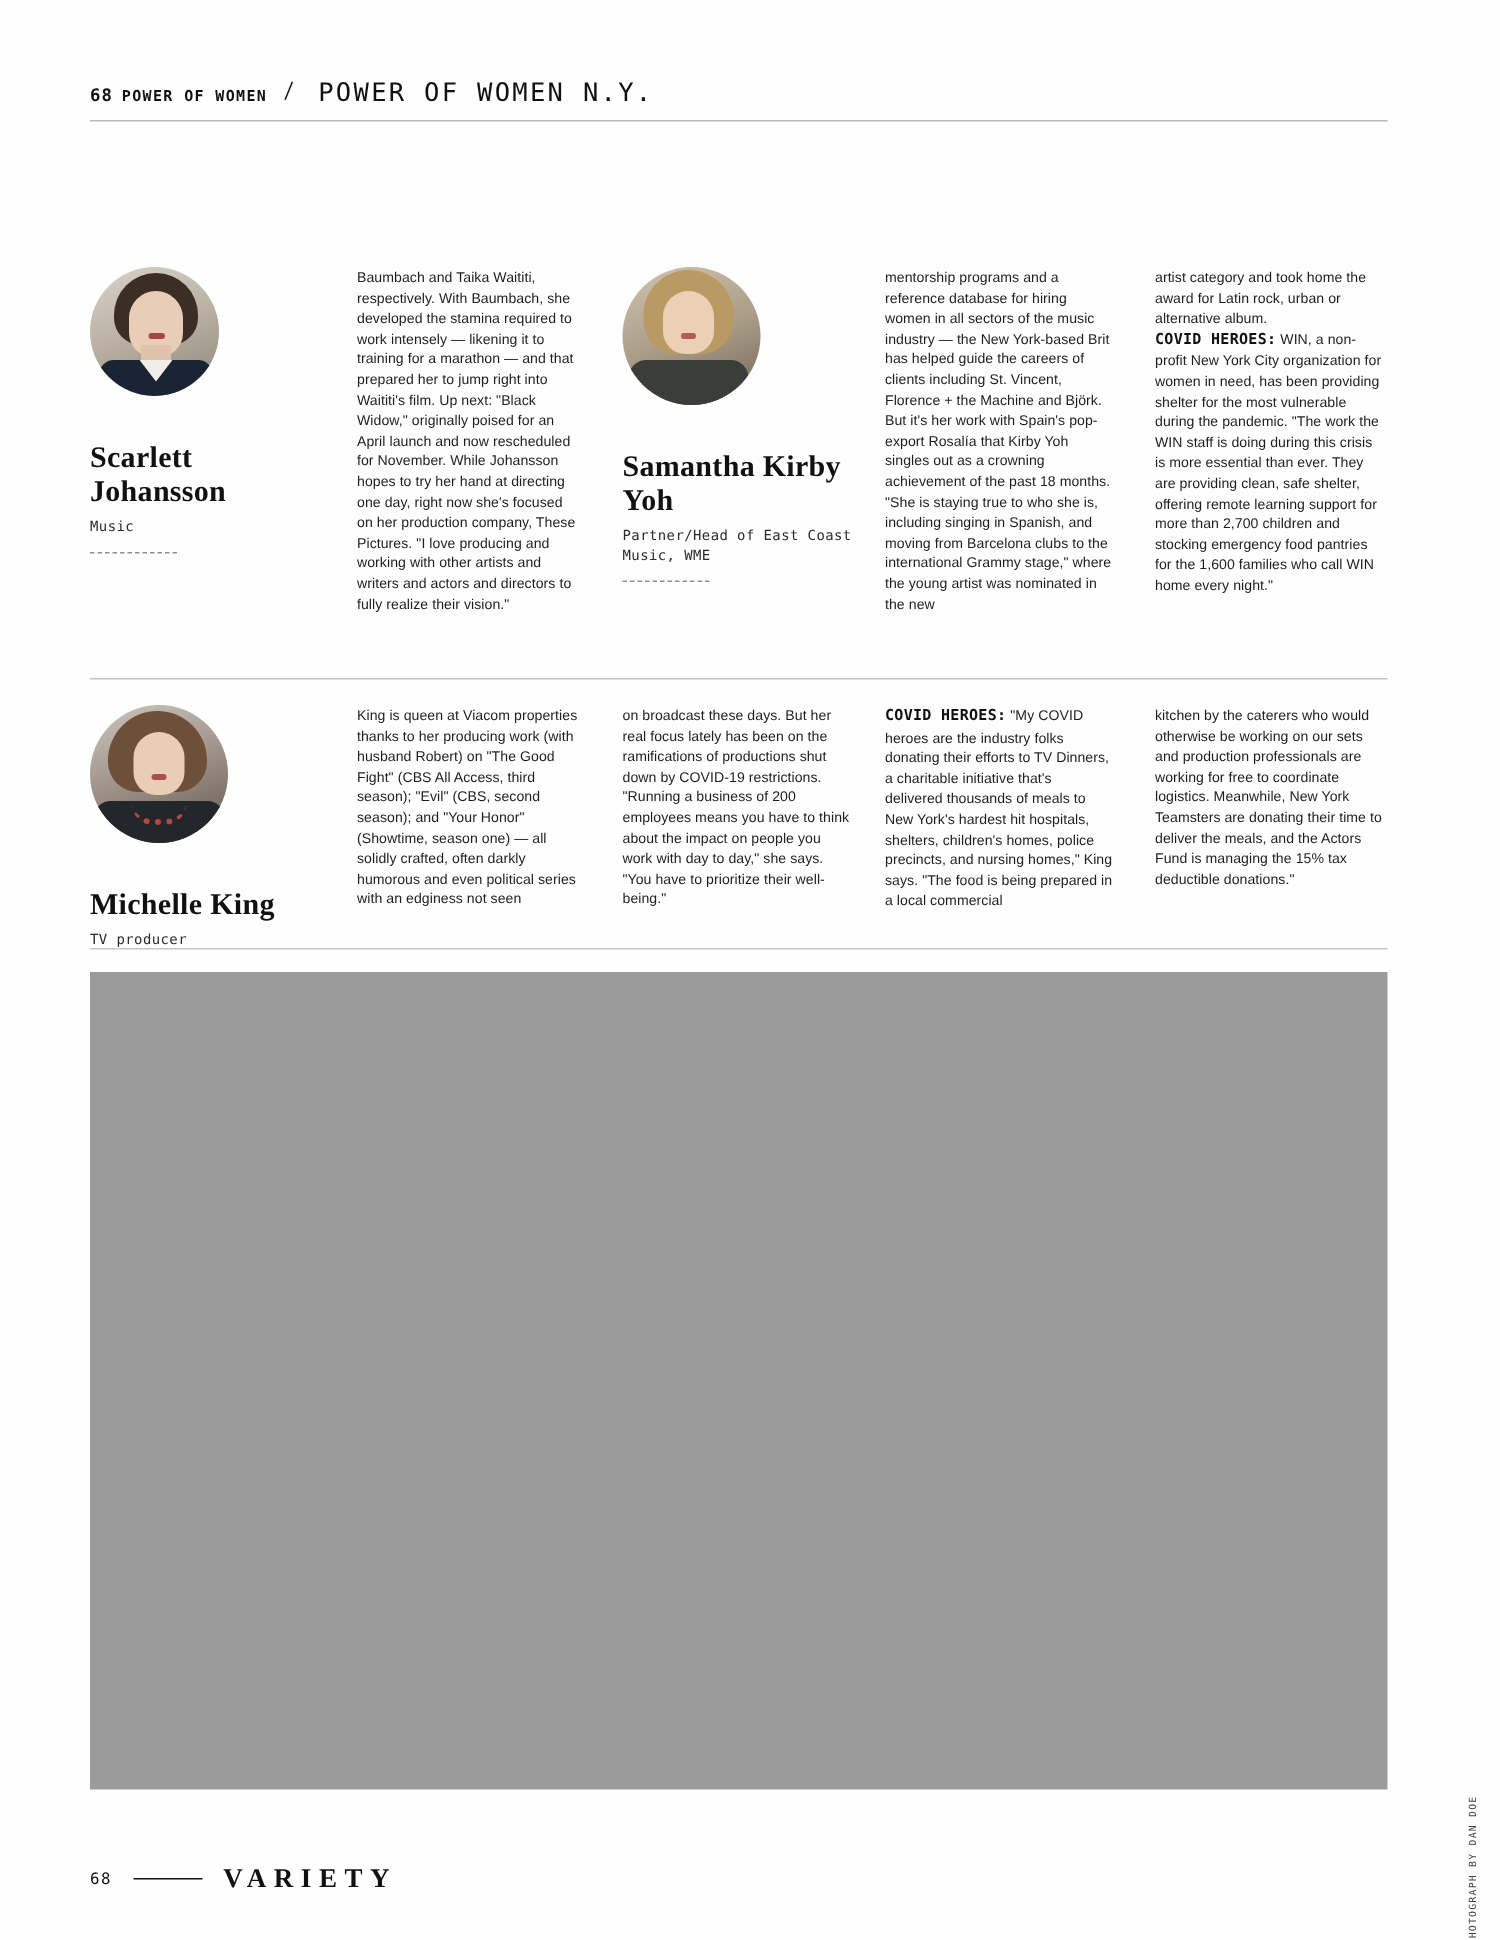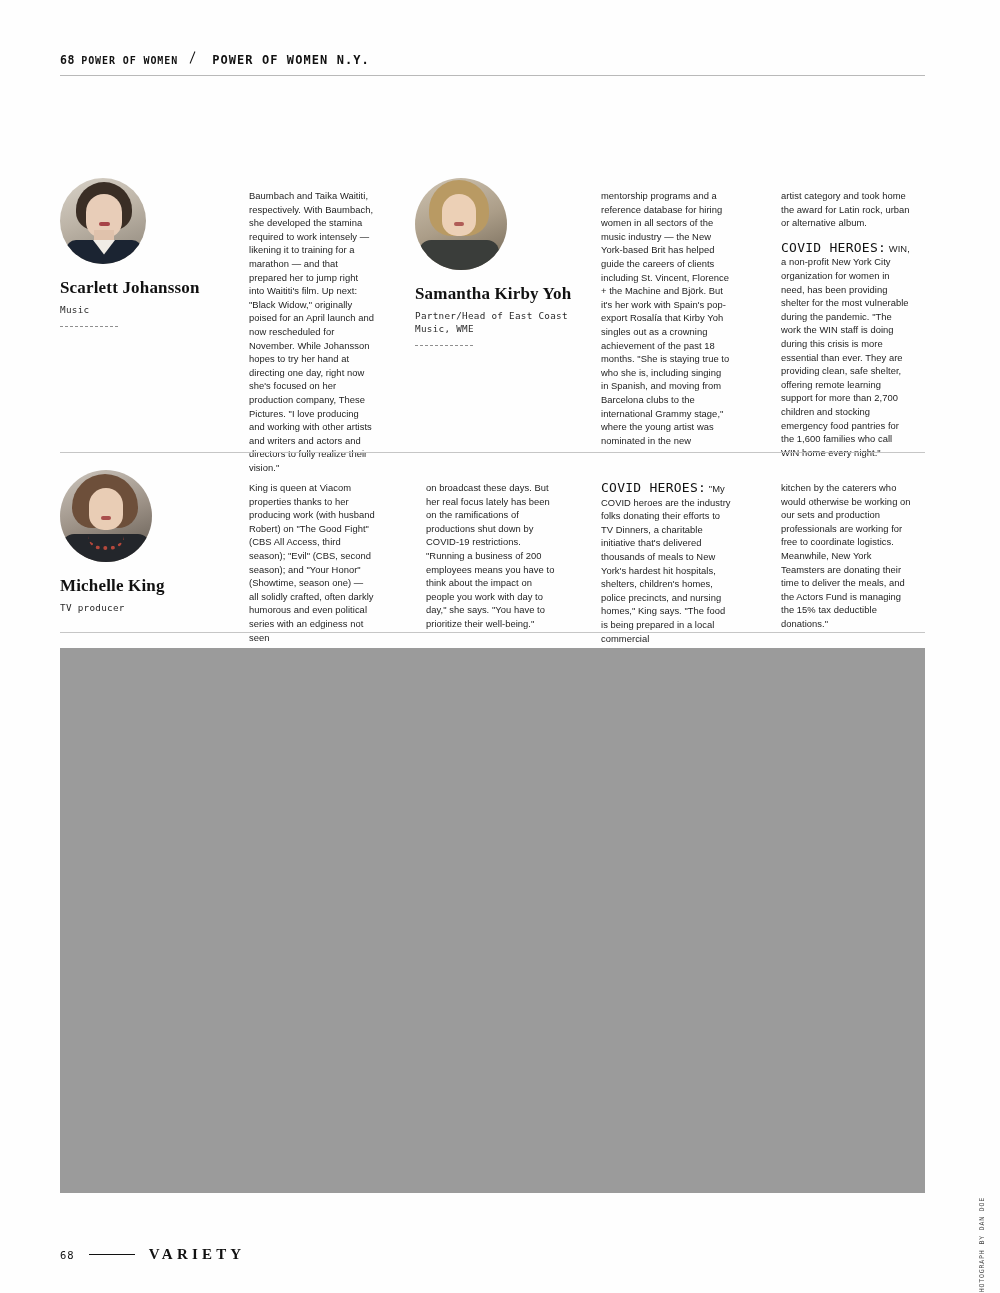--- a/index.html
+++ b/index.html
@@ -59,42 +59,42 @@
     position: absolute;
     left: 8px;
     top: -1px;
     width: 1px;
     height: 13px;
     background: #111;
     transform: rotate(22deg);
   }
   .rh-sub {
     font-family: "DejaVu Sans Mono", monospace;
-    font-size: 12px;
-    font-weight: bold;
+    font-size: 17px;
+    font-weight: normal;
     letter-spacing: 0.09em;
     color: #111;
   }
 
   
   .block {
     position: absolute;
   }
   .col {
     position: absolute;
     top: 0;
   }
   .body-text {
     font-size: 9.4px;
     line-height: 13.6px;
     color: #1d1d1d;
     text-align: left;
     letter-spacing: 0.005em;
   }
-  .body-text p { margin: 11px; }
+  .body-text p { margin: 0; }
 
   
   .portrait {
     width: 86px;
     height: 86px;
     border-radius: 50%;
     overflow: hidden;
     position: relative;
     background: #cfcabf;
   }
@@ -169,45 +169,45 @@
     border-bottom: 4px dotted #b5483c; border-radius: 0 0 18px 18px;
   }
   .p3 .lip {
     position: absolute; left: 41px; top: 46px; width: 10px; height: 4px;
     background: #a94f4c; border-radius: 3px;
   }
 
   
   .name {
     font-family: "Liberation Serif", serif;
-    font-size: 17px;
+    font-size: 20px;
     font-weight: bold;
     letter-spacing: 0.01em;
     color: #111;
-    margin-top: 14px;
+    margin-top: 30px;
   }
   .role {
     font-family: "DejaVu Sans Mono", monospace;
     font-size: 9.3px;
     letter-spacing: 0.03em;
     color: #2a2a2a;
     margin-top: 5px;
     line-height: 13px;
   }
   .rule-dash {
     width: 58px;
     border-top: 1px dashed #8f8f8f;
     margin: 10px 0 12px 0;
     height: 0;
   }
 
   .lead-in {
     font-family: "DejaVu Sans Mono", monospace;
-    font-size: 13px;
-    font-weight: normal;
+    font-size: 10px;
+    font-weight: bold;
     letter-spacing: 0.02em;
     color: #111;
   }
 
   .hr {
     position: absolute;
     border-top: 1px solid #c6c6c6;
   }
 
   
@@ -249,21 +249,21 @@
     letter-spacing: 0.1em;
     color: #111;
   }
   .footer-rule {
     width: 46px;
     border-top: 1px solid #111;
     height: 0;
   }
   .footer-brand {
     font-family: "Liberation Serif", serif;
-    font-size: 15px;
+    font-size: 18px;
     font-weight: bold;
     letter-spacing: 0.28em;
     color: #111;
   }
 </style>
 </head>
 <body>
 
 <div class="page">
 

